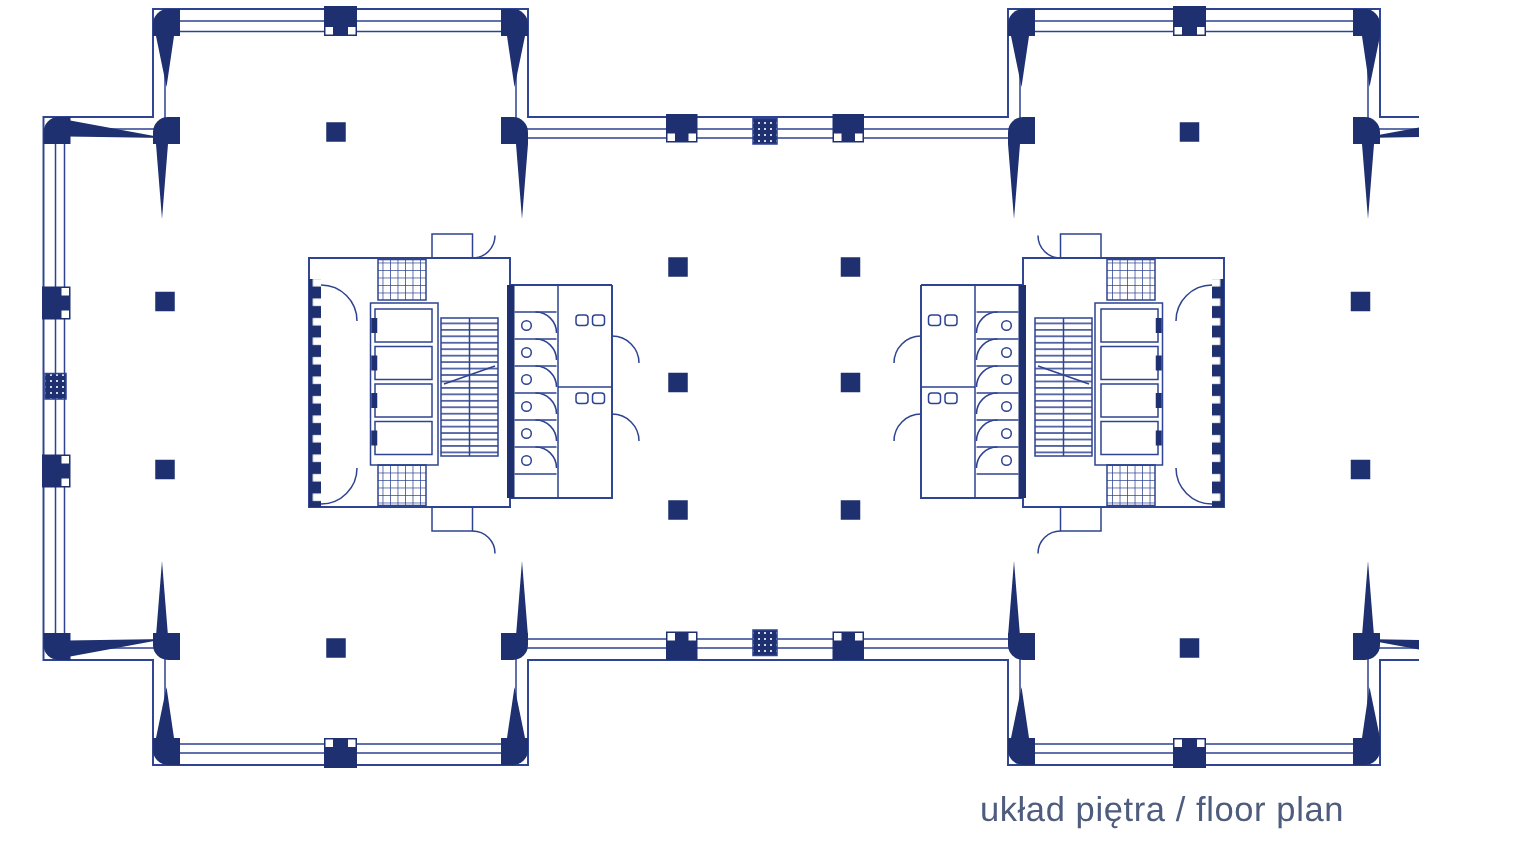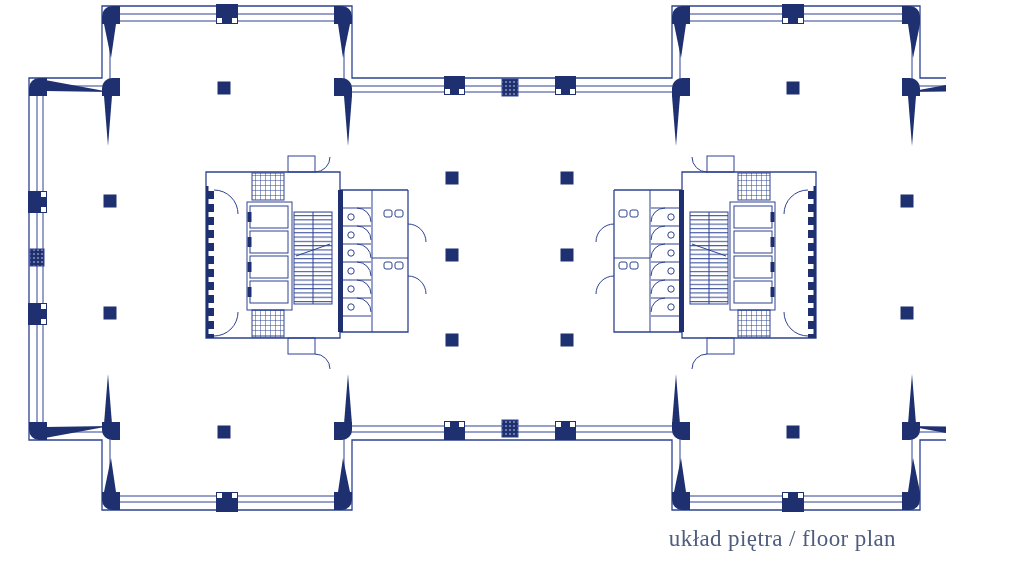--- a/index.html
+++ b/index.html
@@ -3,21 +3,21 @@
 <meta charset="utf-8">
 <style>
   :root{
     --line:#2e4391;
     --dark:#1e3070;
     --cap:#4e5c7d;
     --bg:#ffffff;
   }
   html,body{margin:0;padding:0;background:var(--bg);}
   .stage{position:relative;width:946px;height:566px;background:var(--bg);overflow:hidden;
-         font-family:Liberation Serif, serif;}
+         font-family:Liberation Sans, sans-serif;}
   .plan-svg{position:absolute;left:0;top:0;}
   .wl{fill:none;stroke:var(--line);stroke-width:1.3px;}
   .wt{fill:none;stroke:var(--line);stroke-width:1px;}
   .dark{fill:var(--dark);stroke:none;}
   .white{fill:#ffffff;stroke:none;}
   .caption{position:absolute;top:526px;right:50px;font-size:23px;letter-spacing:.4px;
            color:var(--cap);white-space:nowrap;}
 </style>
 </head>
 <body>

